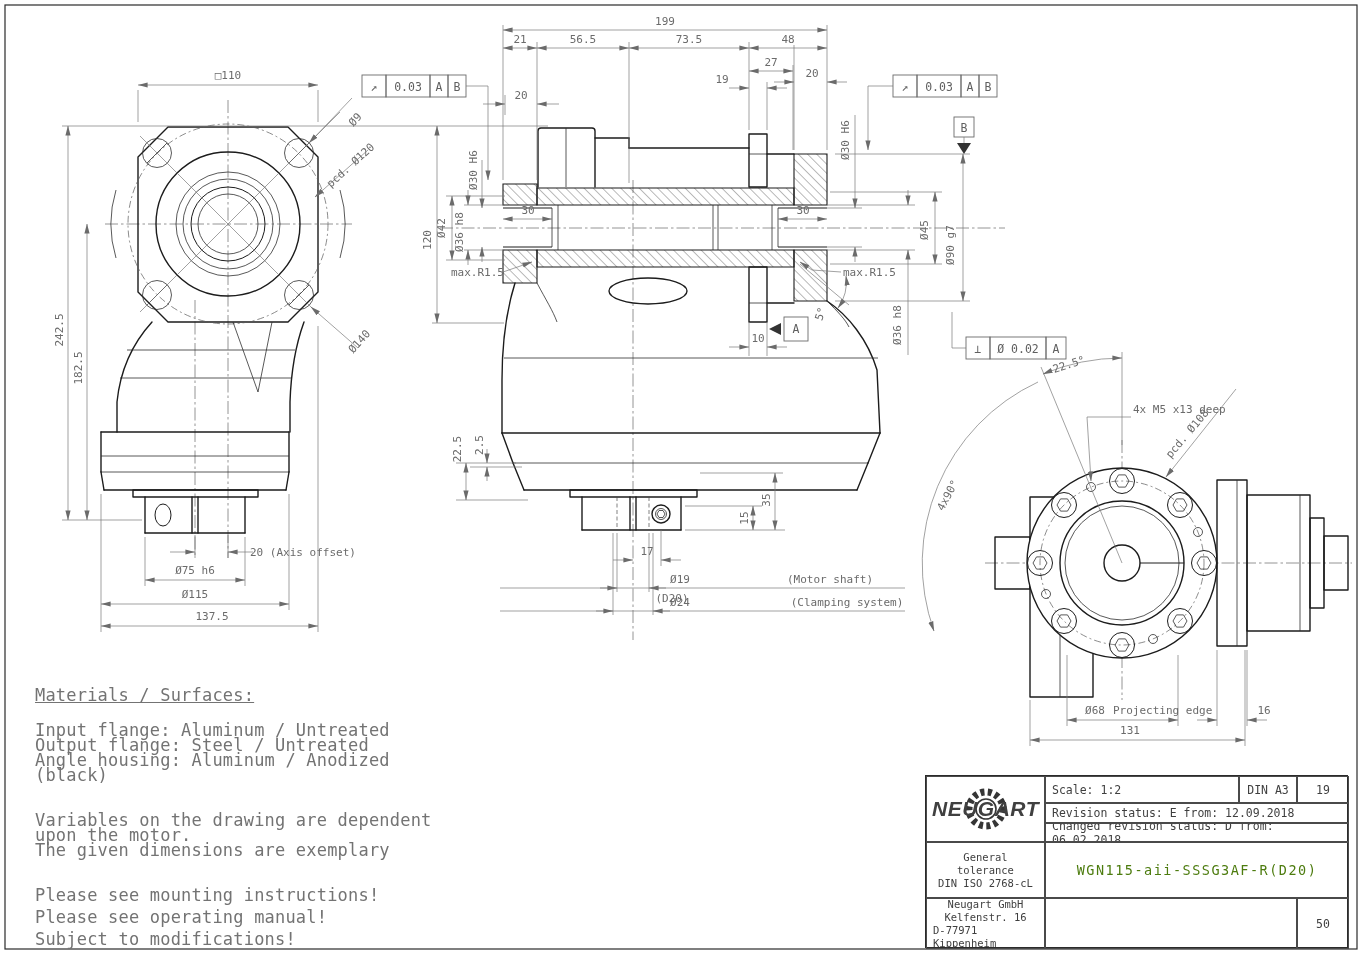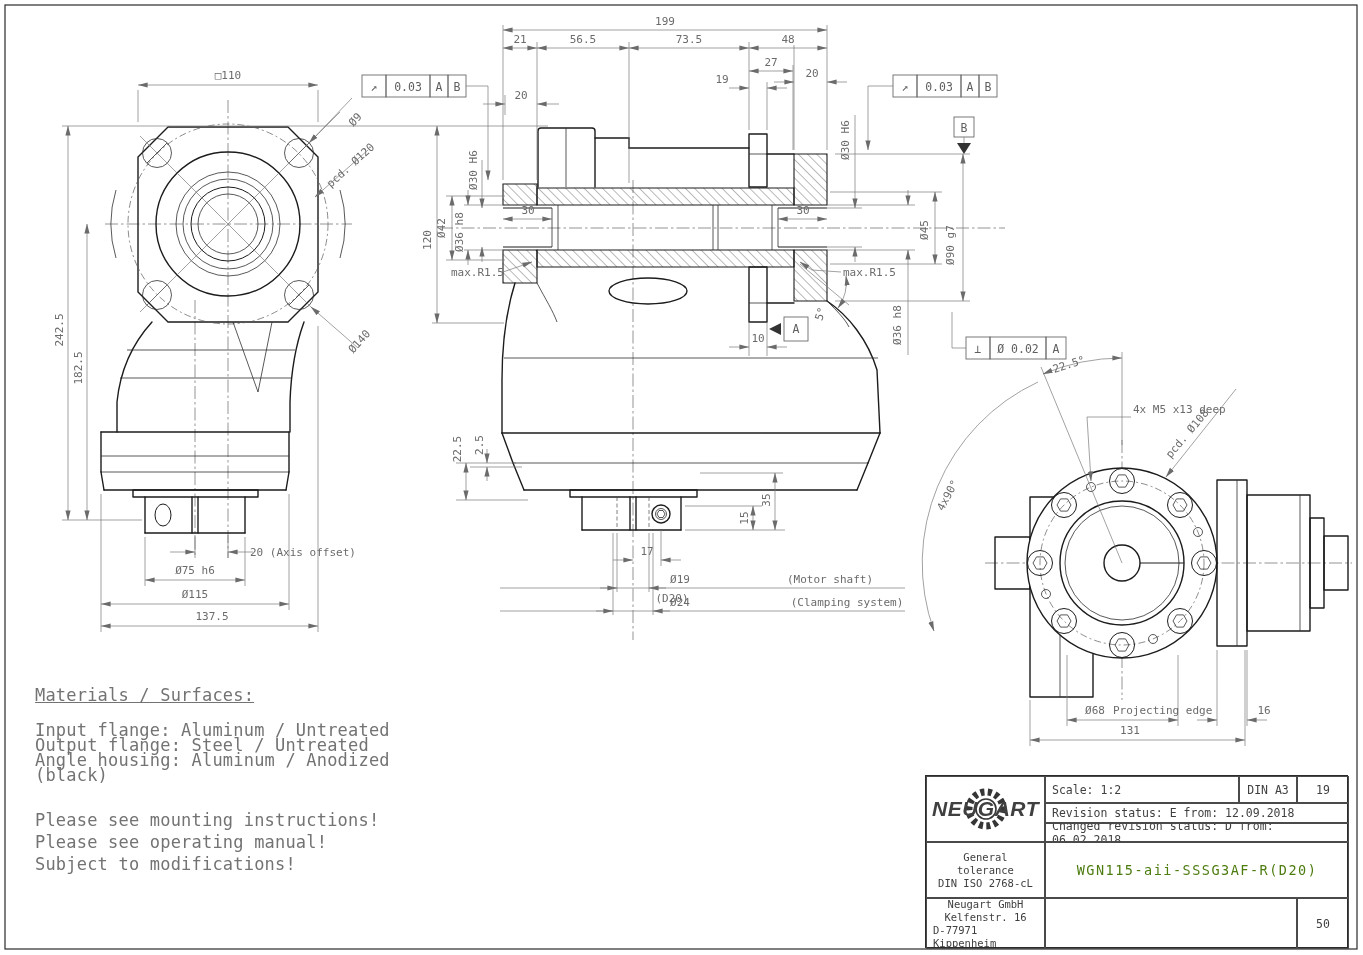--- a/index.html
+++ b/index.html
@@ -445,20 +445,24 @@
       <path class="d" d="M966,348 L952,348 L952,312"></path>
     </g>
   </g>
 </svg>
 
 <div class="notes">
   <div class="nt">Materials / Surfaces:</div>
   <div>Input flange: Aluminum / Untreated</div>
   <div>Output flange: Steel / Untreated</div>
   <div>Angle housing: Aluminum / Anodized (black)</div>
+  <div class="p2">
+    <div>Variables on the drawing are dependent upon the motor.</div>
+    <div>The given dimensions are exemplary</div>
+  </div>
   <div class="p3">
     <div>Please see mounting instructions!</div>
     <div>Please see operating manual!</div>
     <div>Subject to modifications!</div>
   </div>
 </div>
 
 <div class="tb">
   <div class="logo-cell">
     <svg class="gear" width="56" height="56" viewBox="0 0 56 56">

